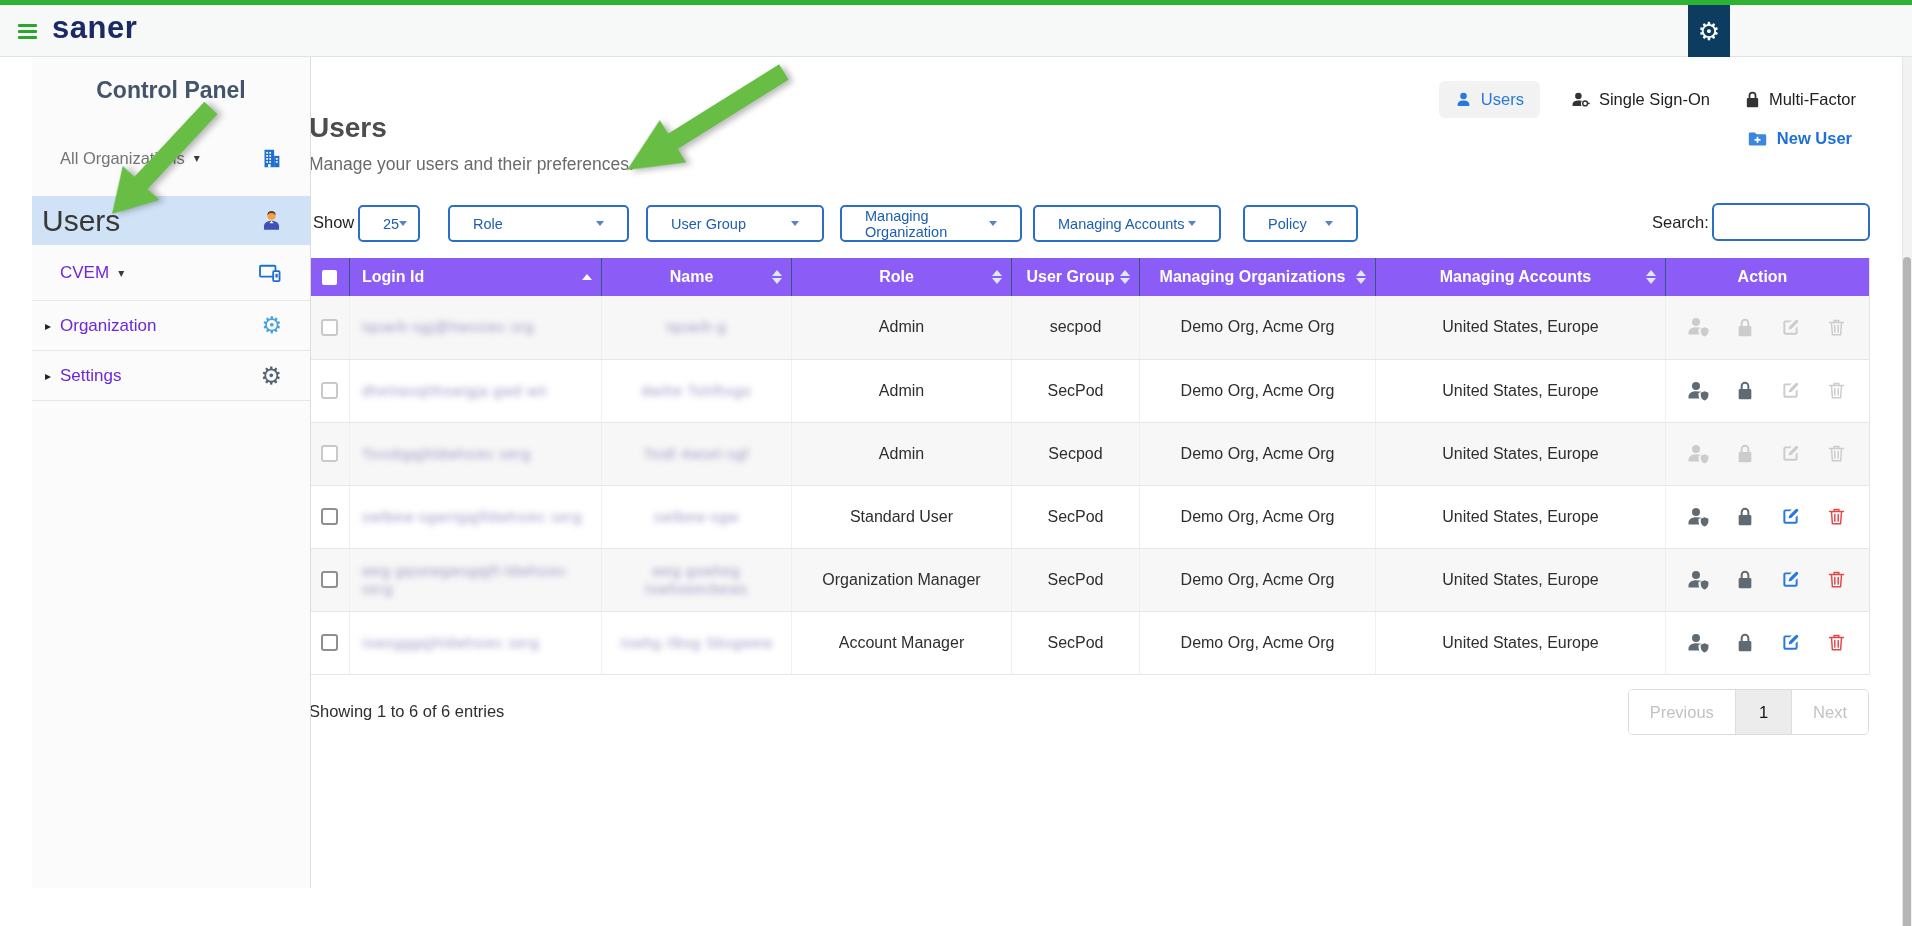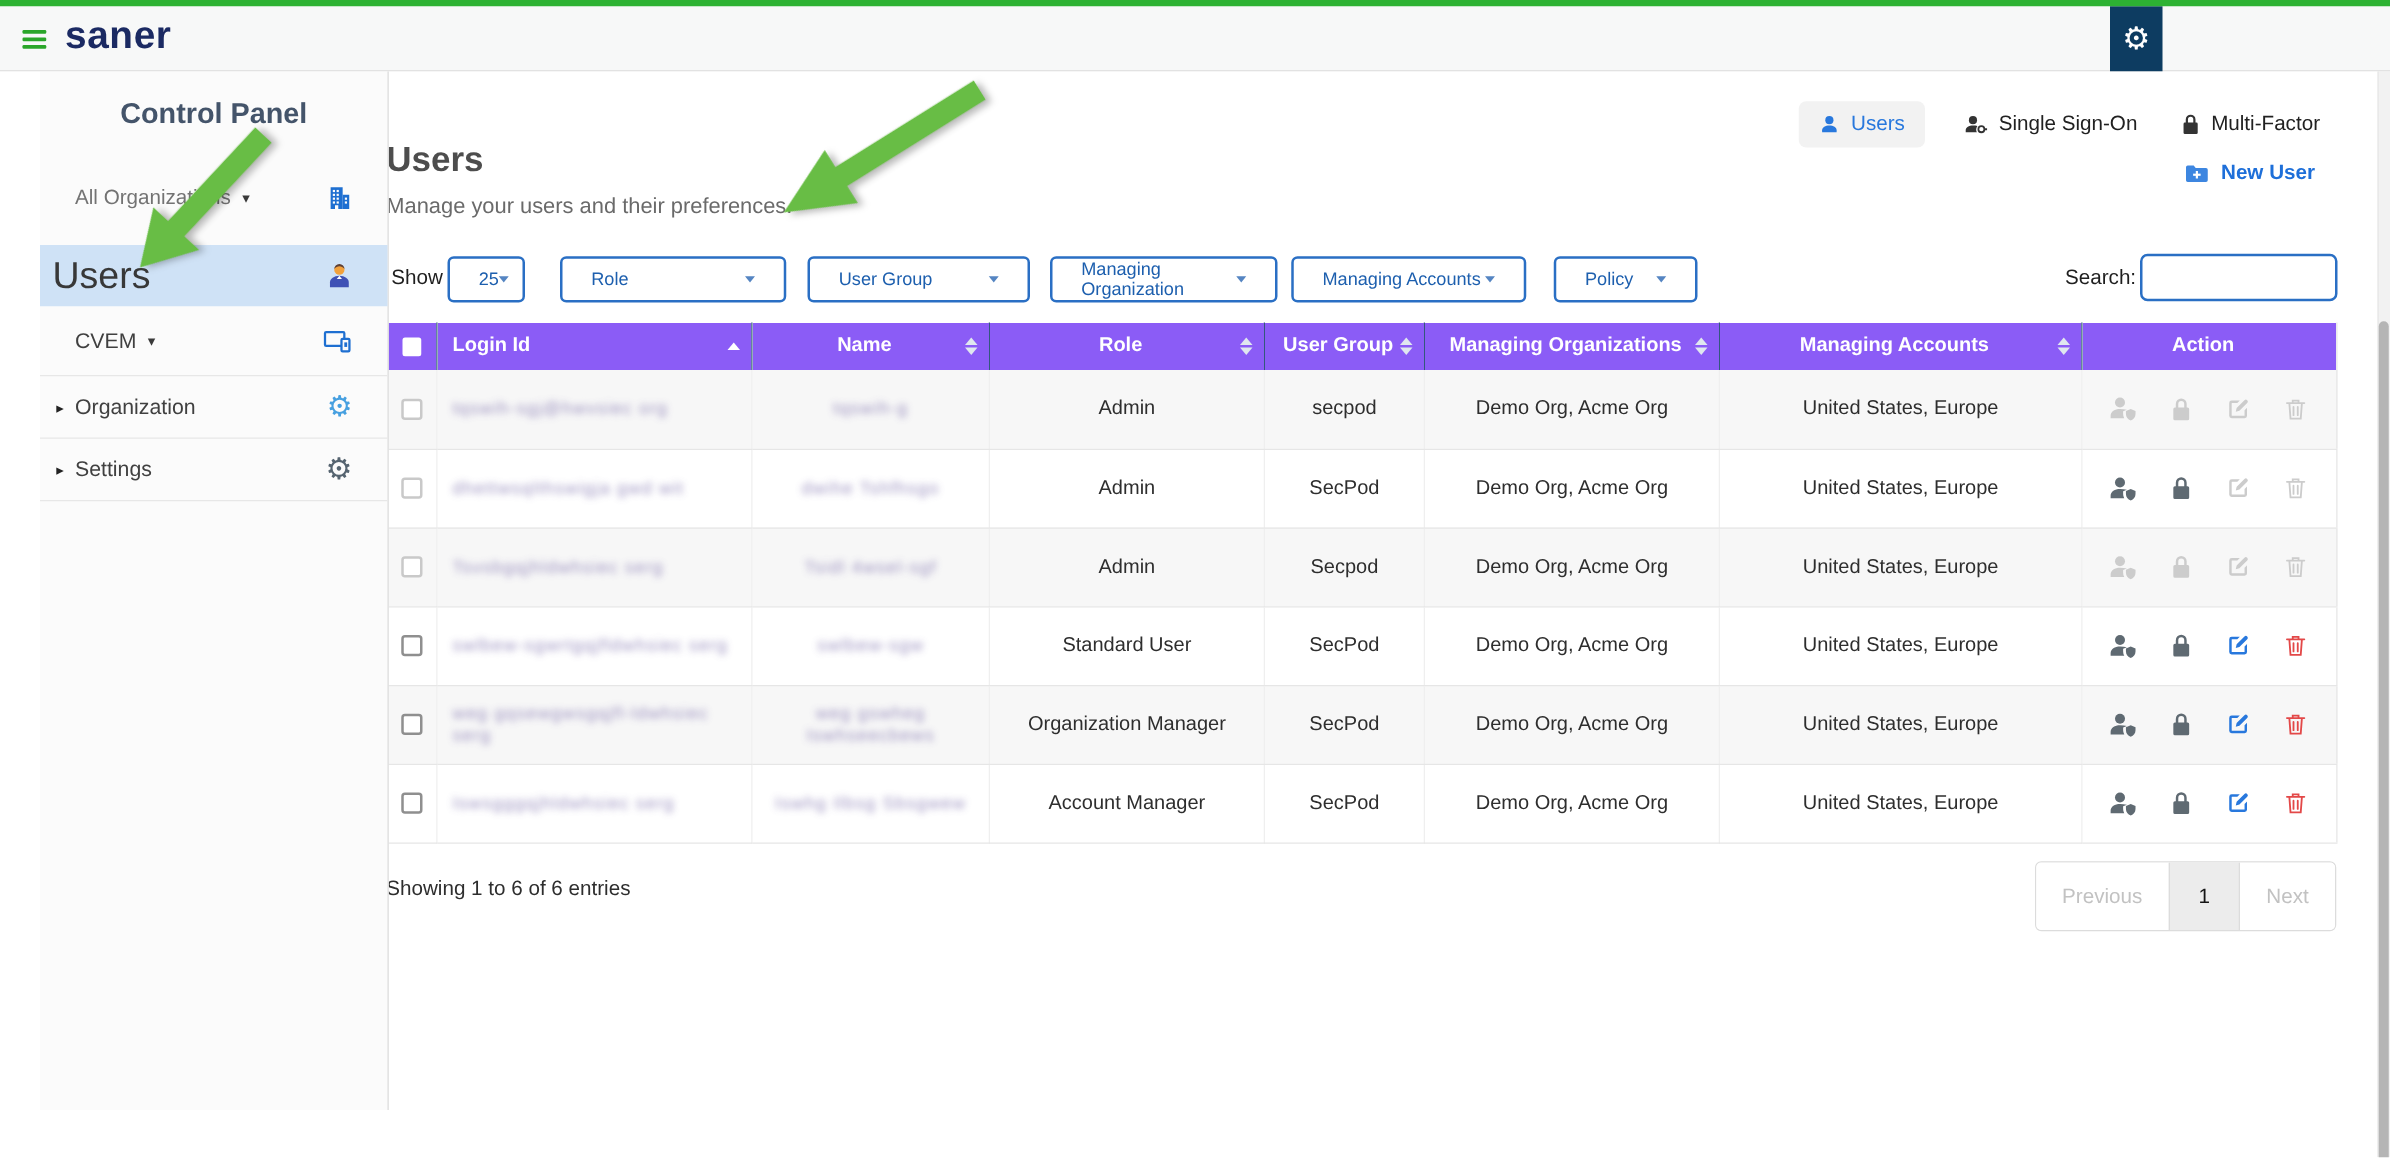--- a/index.html
+++ b/index.html
@@ -22,21 +22,21 @@
   
   .sidebar{position:absolute;top:57px;left:0;width:279px;bottom:38px;background:#fbfbfb;border-right:1px solid #dcdcdc;z-index:5;margin-left:32px;}
   .sb-title{position:absolute;top:20px;width:100%;text-align:center;font-size:23px;font-weight:bold;color:#44546a;}
   .sb-org{position:absolute;top:82px;left:0;right:0;height:38px;display:flex;align-items:center;padding:0 28px;cursor:pointer;}
   .sb-org .lbl{font-size:16.5px;color:#737373;}
   .caret-d{font-size:12px;color:#3a3a3a;margin-left:9px;}
   .caret-r{font-size:12px;color:#222;margin-right:9px;}
   .sb-users{position:absolute;top:139px;left:0;right:0;height:49px;background:#cfe2f6;display:flex;align-items:center;padding:0 28px 0 10px;cursor:pointer;}
   .sb-users .lbl{font-size:30px;color:#383838;}
   .sb-row{position:absolute;left:0;right:0;display:flex;align-items:center;border-bottom:1px solid #e7e7e7;cursor:pointer;}
-  .sb-row .lbl{font-size:17px;color:#404040;}
+  .sb-row .lbl{font-size:17px;color:#6d28d9;}
   #sb-cvem{top:188px;height:56px;padding:0 28px;}
   #sb-integration{top:244px;height:50px;padding:0 28px 0 13px;}
   #sb-settings{top:294px;height:50px;padding:0 28px 0 13px;}
   .sb-ico{margin-left:auto;display:flex;align-items:center;}
   .gear-blue{font-size:23px;color:#47a0e0;}
   .gear-dark{font-size:24px;color:#566470;}
   
   .main{position:absolute;top:57px;left:280px;right:10px;bottom:38px;background:#fff;}
   .tabs{position:absolute;top:24px;right:42px;display:flex;align-items:center;gap:27px;}
   .tab{display:flex;align-items:center;gap:9px;font-size:16.5px;color:#212121;cursor:pointer;padding:9px 4px;}
@@ -80,21 +80,21 @@
   .cb{width:17px;height:17px;border:2px solid #8f8f8f;border-radius:3px;background:#fff;margin:0 auto;cursor:pointer;}
   .cb.muted{border-color:#c9c9c9;}
   .redacted{filter:blur(3px);opacity:.85;color:#8a7fb5;font-size:14px;letter-spacing:1px;}
   .act{display:inline-flex;align-items:center;justify-content:center;width:24px;margin:0 11px;cursor:pointer;vertical-align:middle;}
   .act.off{color:#cccccc;cursor:default;}
   .act-user.on,.act-lock.on{color:#5f6a72;}
   .act-edit.on{color:#2878dd;}
   .act-del.on{color:#e34848;}
   
   .showing{position:absolute;left:29px;top:645px;font-size:16.5px;color:#2e2e2e;}
-  .pagination{position:absolute;right:33px;top:632px;display:flex;border:1px solid #dcdcdc;border-radius:5px;overflow:hidden;height:56px;font-size:16.5px;background:#fff;}
+  .pagination{position:absolute;right:33px;top:632px;display:flex;border:1px solid #dcdcdc;border-radius:5px;overflow:hidden;height:46px;font-size:16.5px;background:#fff;}
   .pg-btn{display:flex;align-items:center;padding:0 21px;color:#c2c2c2;background:#fff;cursor:pointer;}
   .pg-num{display:flex;align-items:center;padding:0 23px;background:#ececec;color:#141414;border-left:1px solid #dcdcdc;border-right:1px solid #dcdcdc;cursor:pointer;}
   
   .footer{position:absolute;left:0;right:0;bottom:0;height:38px;background:#f6f6f6;border-top:1px solid #dadada;display:flex;align-items:center;justify-content:space-between;padding:0 14px;font-size:13.5px;color:#333;z-index:25;}
   .footer .ver b{font-weight:bold;}
   
   .scroll-track{position:absolute;right:0;top:57px;bottom:0;width:10px;background:#f2f2f2;border-left:1px solid #e6e6e6;z-index:6;}
   .scroll-thumb{position:absolute;right:1px;top:200px;height:690px;width:8px;background:#b5b5b5;border-radius:4px;cursor:pointer;}
   
   .arrow{position:absolute;z-index:50;filter:drop-shadow(3px 4px 3px rgba(0,0,0,.28));pointer-events:none;}

